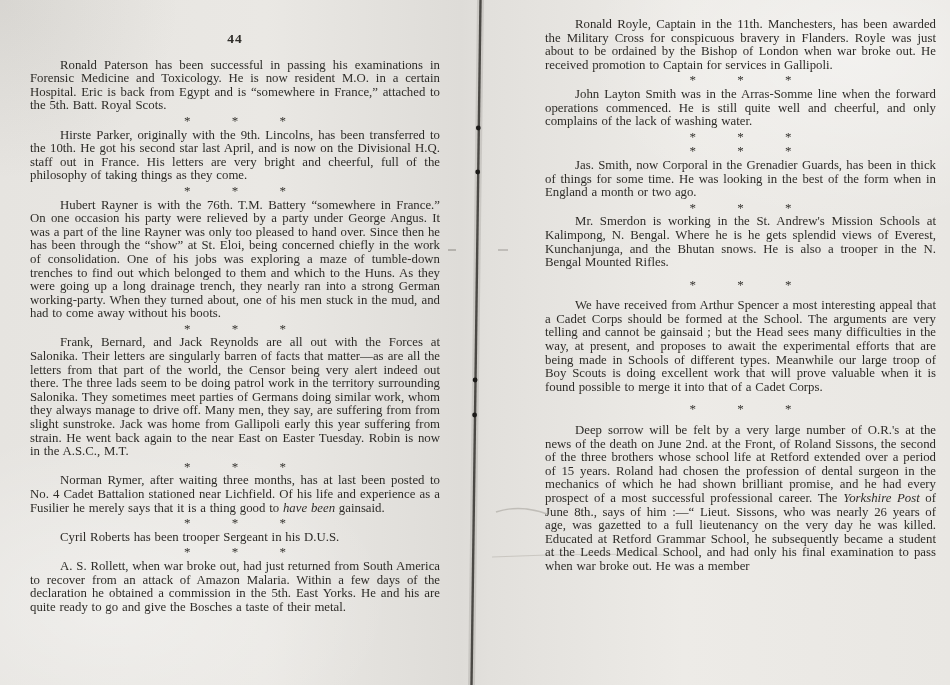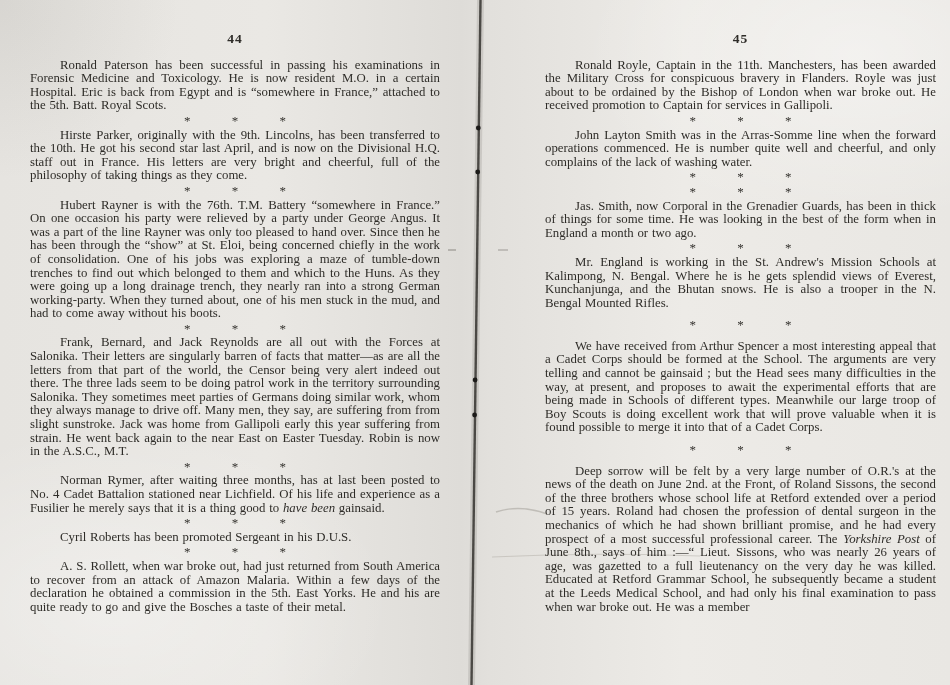--- a/index.html
+++ b/index.html
@@ -84,41 +84,40 @@
 
     <p class="para">Hubert Rayner is with the 76th. T.M. Battery “somewhere in France.”  On one occasion his party were relieved by a party under George Angus.  It was a part of the line Rayner was only too pleased to hand over.  Since then he has been through the “show” at St. Eloi, being concerned chiefly in the work of consolidation.  One of his jobs was exploring a maze of tumble-down trenches to find out which belonged to them and which to the Huns.  As they were going up a long drainage trench, they nearly ran into a strong German working-party.  When they turned about, one of his men stuck in the mud, and had to come away without his boots.</p>
     <div class="sep">* * *</div>
 
     <p class="para">Frank, Bernard, and Jack Reynolds are all out with the Forces at Salonika.  Their letters are singularly barren of facts that matter—as are all the letters from that part of the world, the Censor being very alert indeed out there.  The three lads seem to be doing patrol work in the territory surrounding Salonika.  They sometimes meet parties of Germans doing similar work, whom they always manage to drive off. Many men, they say, are suffering from from slight sunstroke.  Jack was home from Gallipoli early this year suffering from strain.  He went back again to the near East on Easter Tuesday.  Robin is now in the A.S.C., M.T.</p>
     <div class="sep">* * *</div>
 
     <p class="para"><span>Norman Rymer, after waiting three months, has at last been posted to No. 4 Cadet Battalion stationed near Lichfield.  Of his life and experience as a Fusilier he merely says that it is a thing good to </span><span class="ital">have been</span><span> gainsaid.</span></p>
     <div class="sep">* * *</div>
 
-    <p class="para">Cyril Roberts has been promoted Sergeant in his D.U.S.</p>
+    <p class="para">Cyril Roberts has been trooper Sergeant in his D.U.S.</p>
     <div class="sep">* * *</div>
 
     <p class="para">A. S. Rollett, when war broke out, had just returned from South America to recover from an attack of Amazon Malaria.   Within a few days of the declaration he obtained a commission in the 5th. East Yorks.  He and his are quite ready to go and give the Bosches a taste of their metal.</p>
   </div>
 
   <div class="page page-right">
-    <div class="pagenum">45</div>
 
     <p class="para">Ronald Royle, Captain in the 11th. Manchesters, has been awarded the Military Cross for conspicuous bravery in Flanders.   Royle was just about to be ordained by the Bishop of London when war broke out.   He received promotion to Captain for services in Gallipoli.</p>
     <div class="sep">* * *</div>
 
-    <p class="para">John Layton Smith was in the Arras-Somme line when the forward operations commenced.   He is number quite well and cheerful, and only complains of the lack of washing water.</p>
+    <p class="para">John Layton Smith was in the Arras-Somme line when the forward operations commenced.   He is still quite well and cheerful, and only complains of the lack of washing water.</p>
     <div class="sep">* * *</div>
 
     <div class="sep">* * *</div>
 
     <p class="para">Jas. Smith, now Corporal in the Grenadier Guards, has been in thick of things for some time.   He was looking in the best of the form when in England a month or two ago.</p>
     <div class="sep">* * *</div>
 
-    <p class="para">Mr. England is working in the St. Andrew's Mission Schools at Kalimpong, N. Bengal.   Where he is he gets splendid views of Everest, Kunchanjunga, and the Bhutan snows.   He is also a trooper in the N. Bengal Mounted Rifles.</p>
+    <p class="para">Mr. Smerdon is working in the St. Andrew's Mission Schools at Kalimpong, N. Bengal.   Where he is he gets splendid views of Everest, Kunchanjunga, and the Bhutan snows.   He is also a trooper in the N. Bengal Mounted Rifles.</p>
     <div class="sep sep-wide">* * *</div>
 
     <p class="para">We have received from Arthur Spencer a most interesting appeal that a Cadet Corps should be formed at the School.   The arguments are very telling and cannot be gainsaid ; but the Head sees many difficulties in the way, at present, and proposes to await the experimental efforts that are being made in Schools of different types. Meanwhile our large troop of Boy Scouts is doing excellent work that will prove valuable when it is found possible to merge it into that of a Cadet Corps.</p>
     <div class="sep sep-wide">* * *</div>
 
     <p class="para"><span>Deep sorrow will be felt by a very large number of O.R.'s at the news of the death on June 2nd. at the Front, of Roland Sissons, the second of the three brothers whose school life at Retford extended over a period of 15 years.   Roland had chosen the profession of dental surgeon in the mechanics of which he had shown brilliant promise, and he had every prospect of a most successful professional career.   The </span><span class="ital">Yorkshire Post</span><span> of June 8th., says of him :—“ Lieut. Sissons, who was nearly 26 years of age, was gazetted to a full lieutenancy on the very day he was killed.   Educated at Retford Grammar School, he subsequently became a student at the Leeds Medical School, and had only his final examination to pass when war broke out.   He was a member</span></p>
   </div>
 
 </div>
 

